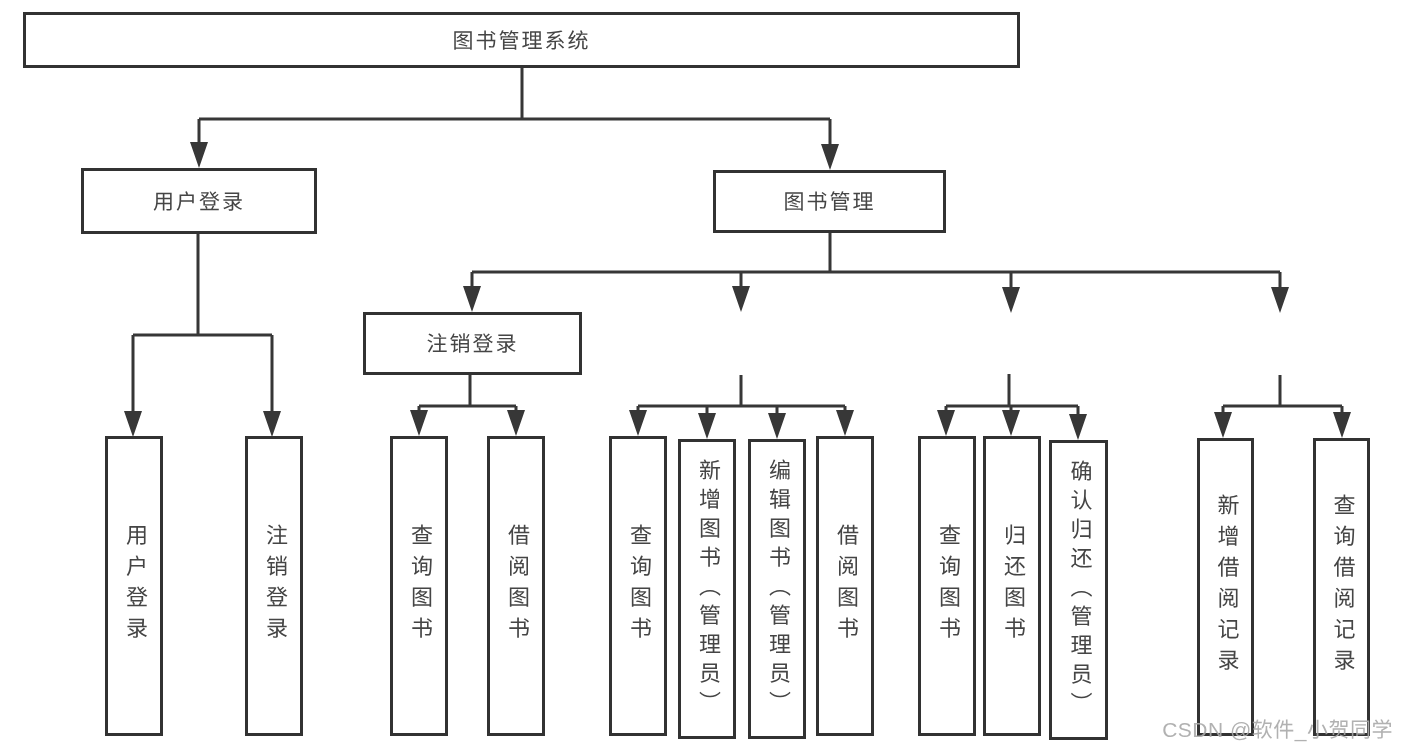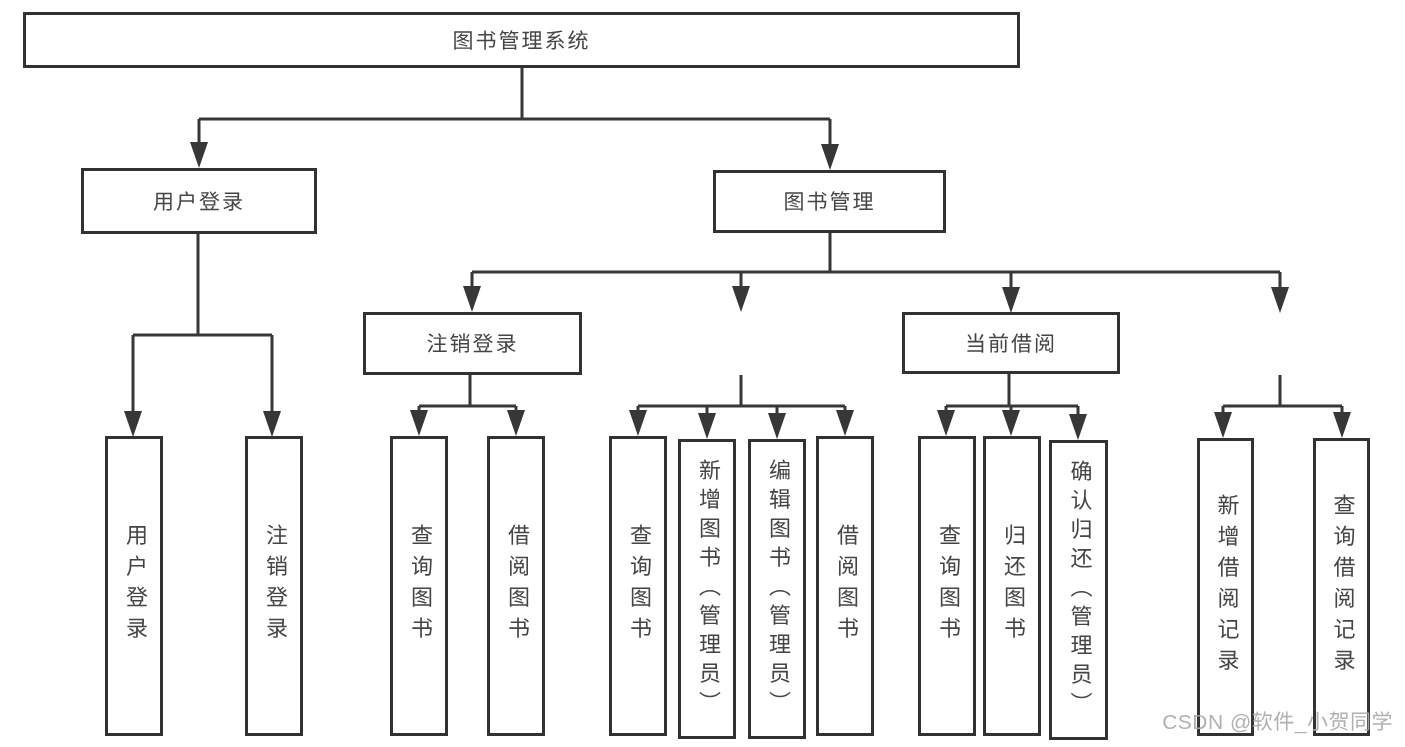--- a/index.html
+++ b/index.html
@@ -27,21 +27,21 @@
     color:var(--text-color);font-size:21px;letter-spacing:2px;
     white-space:nowrap;line-height:1;
   }
   .vlbl{
     color:var(--text-color);font-size:22px;
     writing-mode:vertical-rl;letter-spacing:9px;
     white-space:nowrap;line-height:1;
   }
   .tight .vlbl{letter-spacing:7px;}
   .watermark{
-    position:absolute;right:12px;bottom:12px;z-index:3;
+    position:absolute;right:12px;bottom:4px;z-index:3;
     color:var(--watermark-color);opacity:.9;
     font-size:21px;letter-spacing:.5px;white-space:nowrap;
   }
 </style>
 </head>
 <body>
 
 <div class="canvas">
 
   <svg class="connectors" width="1405" height="747">
@@ -80,23 +80,20 @@
   <div class="box hbox" style="left:81px;top:168px;width:236px;height:66px">
     <span class="lbl">用户登录</span>
   </div>
   <div class="box hbox" style="left:713px;top:170px;width:233px;height:63px">
     <span class="lbl">图书管理</span>
   </div>
 
   <div class="box hbox" style="left:363px;top:312px;width:219px;height:63px">
     <span class="lbl">注销登录</span>
   </div>
-  <div class="box hbox" style="left:902px;top:312px;width:218px;height:62px">
-    <span class="lbl">当前借阅</span>
-  </div>
 
   <div class="box vbox" style="left:105px;top:436px;width:58px;height:300px">
     <span class="vlbl">用户登录</span>
   </div>
   <div class="box vbox" style="left:245px;top:436px;width:58px;height:300px">
     <span class="vlbl">注销登录</span>
   </div>
 
   <div class="box vbox" style="left:390px;top:436px;width:58px;height:300px">
     <span class="vlbl">查询图书</span>

